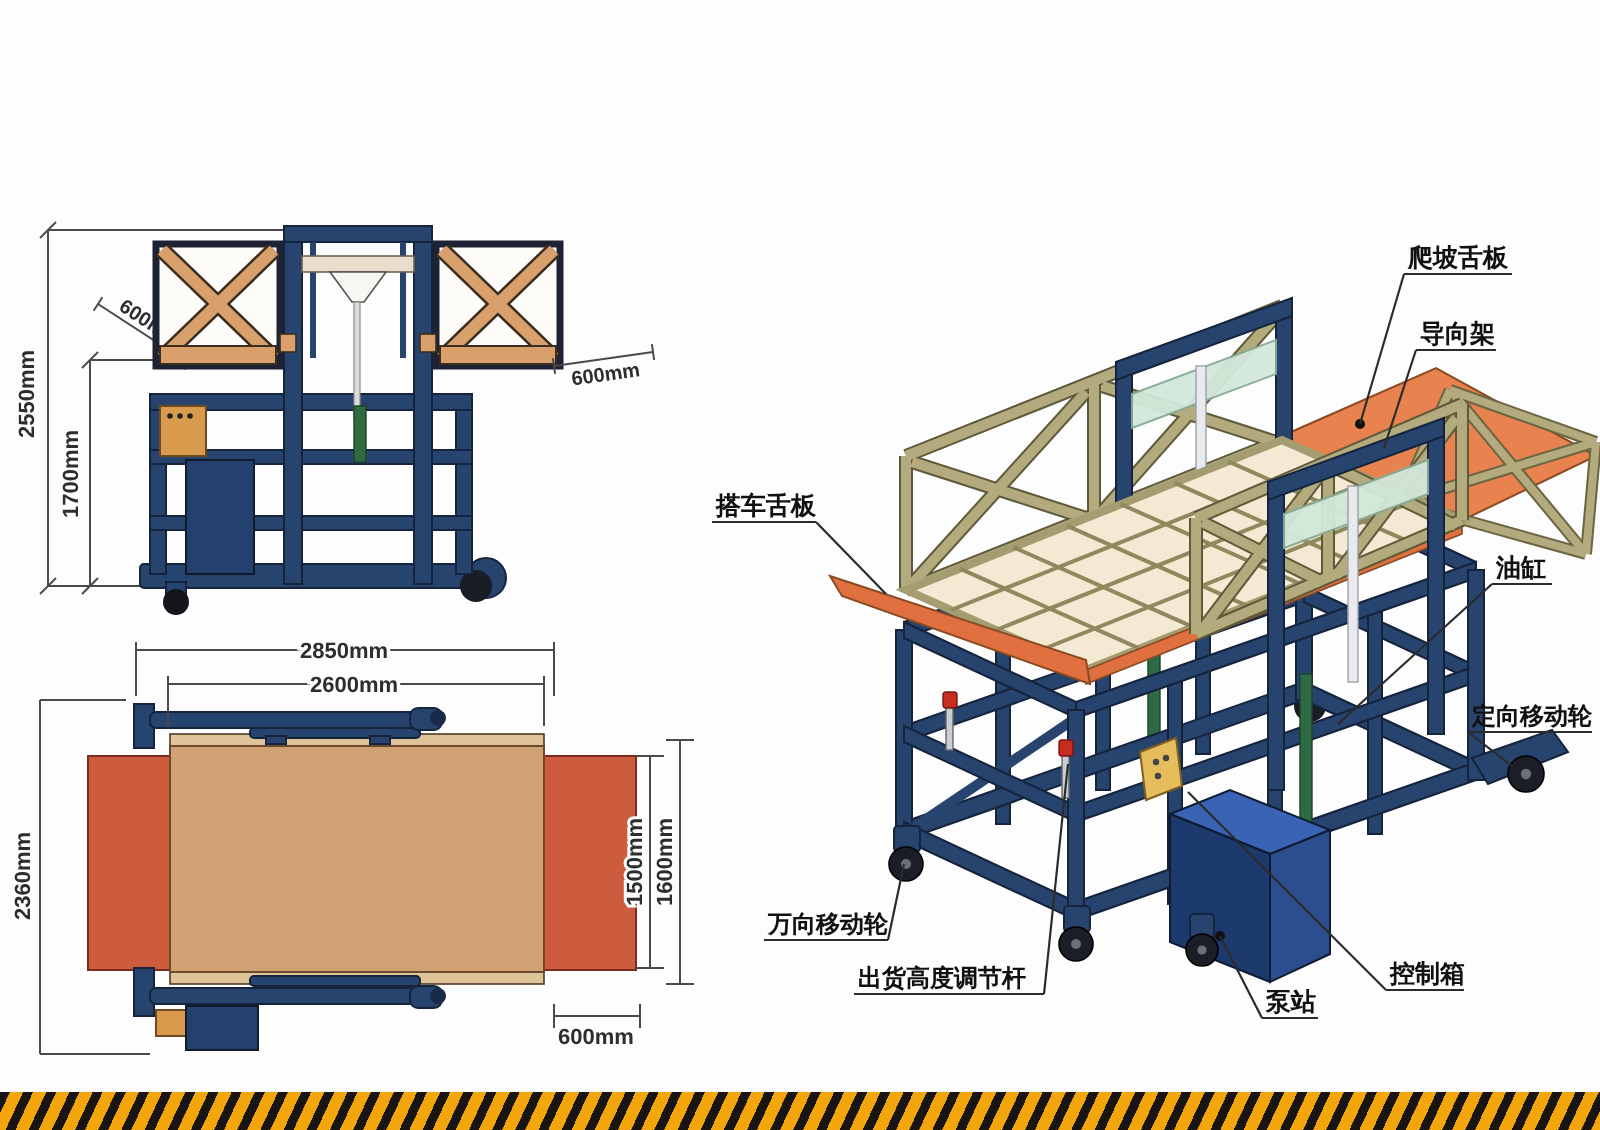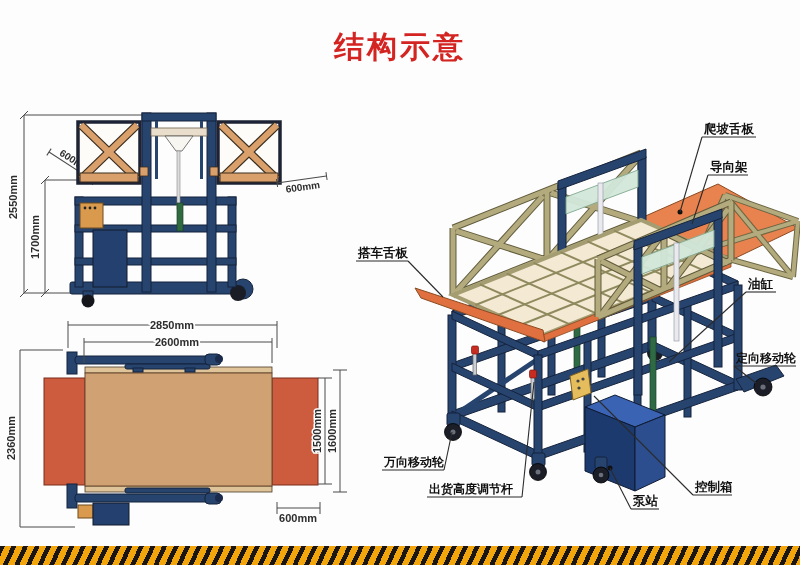--- a/index.html
+++ b/index.html
@@ -17,21 +17,20 @@
   .lbl2{font-size:12px;font-weight:bold;fill:#111111;}
   .dl{stroke:#4a4a4a;stroke-width:1;}
   .ldr{stroke:#2b2b2b;stroke-width:1.1;}
   .navy{fill:#27446f;stroke:#15233c;stroke-width:1;}
 </style>
 </head>
 <body>
 
 <div class="page">
 
-  <div class="title">结构示意</div>
 
   <svg class="panel" style="left:5px;top:95px" width="340" height="215" viewBox="0 0 340 215">
 
     <g>
       <line class="dl" x1="19" y1="20" x2="19" y2="198"></line>
       <line class="dl" x1="19" y1="20" x2="138" y2="20"></line>
       <line class="dl" x1="19" y1="198" x2="238" y2="198"></line>
       <line class="dl" x1="15" y1="24" x2="23" y2="16"></line>
       <line class="dl" x1="15" y1="202" x2="23" y2="194"></line>
       <text class="dim" transform="translate(12,102) rotate(-90)" text-anchor="middle">2550mm</text>

